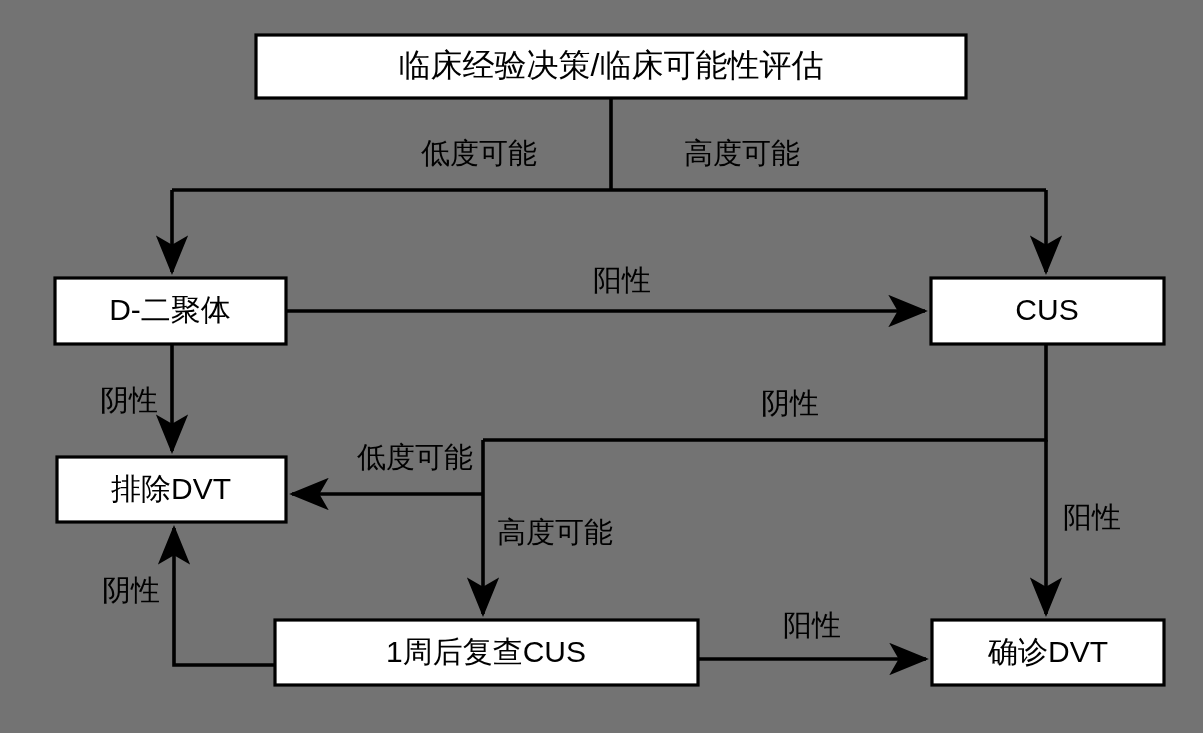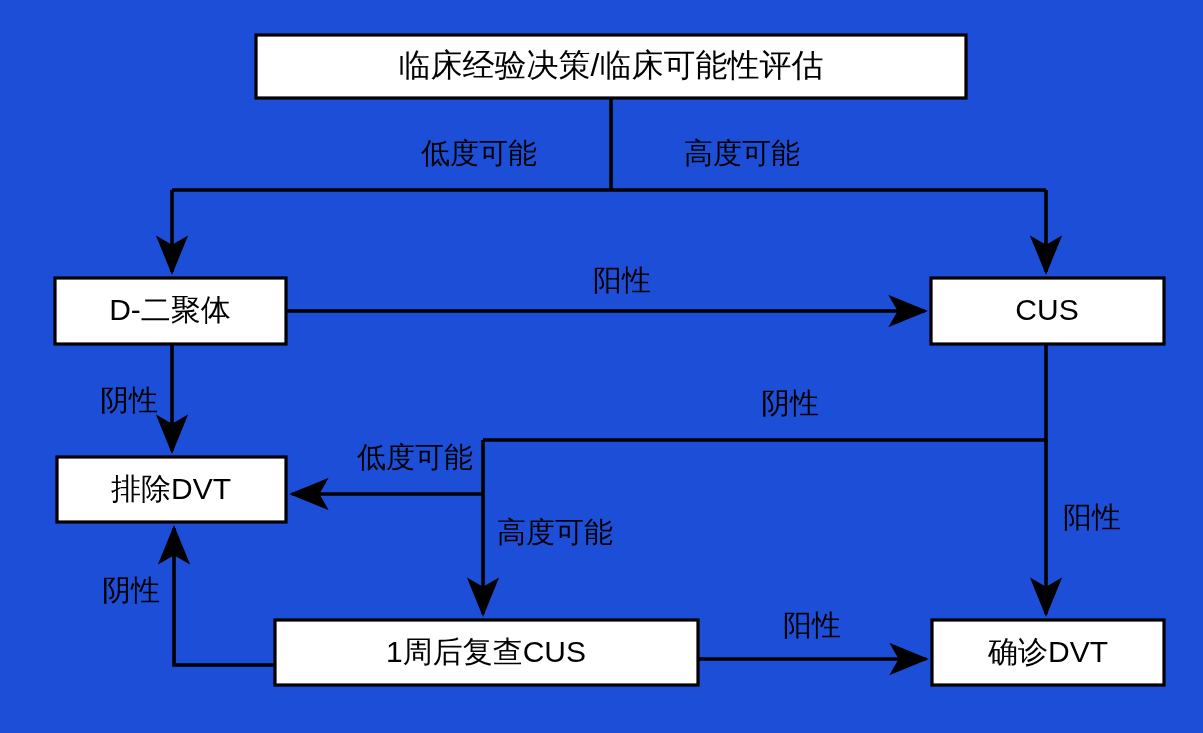--- a/index.html
+++ b/index.html
@@ -10,21 +10,21 @@
   body {
     width: 1203px;
     height: 733px;
     overflow: hidden;
     font-family: "Liberation Sans", "DejaVu Sans", sans-serif;
   }
   #flow-root {
     position: relative;
     width: 1203px;
     height: 733px;
-    background: #1d4ed8;
+    background: #737373;
     text-align: center;
   }
   svg#flow-canvas {
     position: absolute;
     top: 0;
     left: 0;
     width: 1203px;
     height: 733px;
     display: block;
   }

